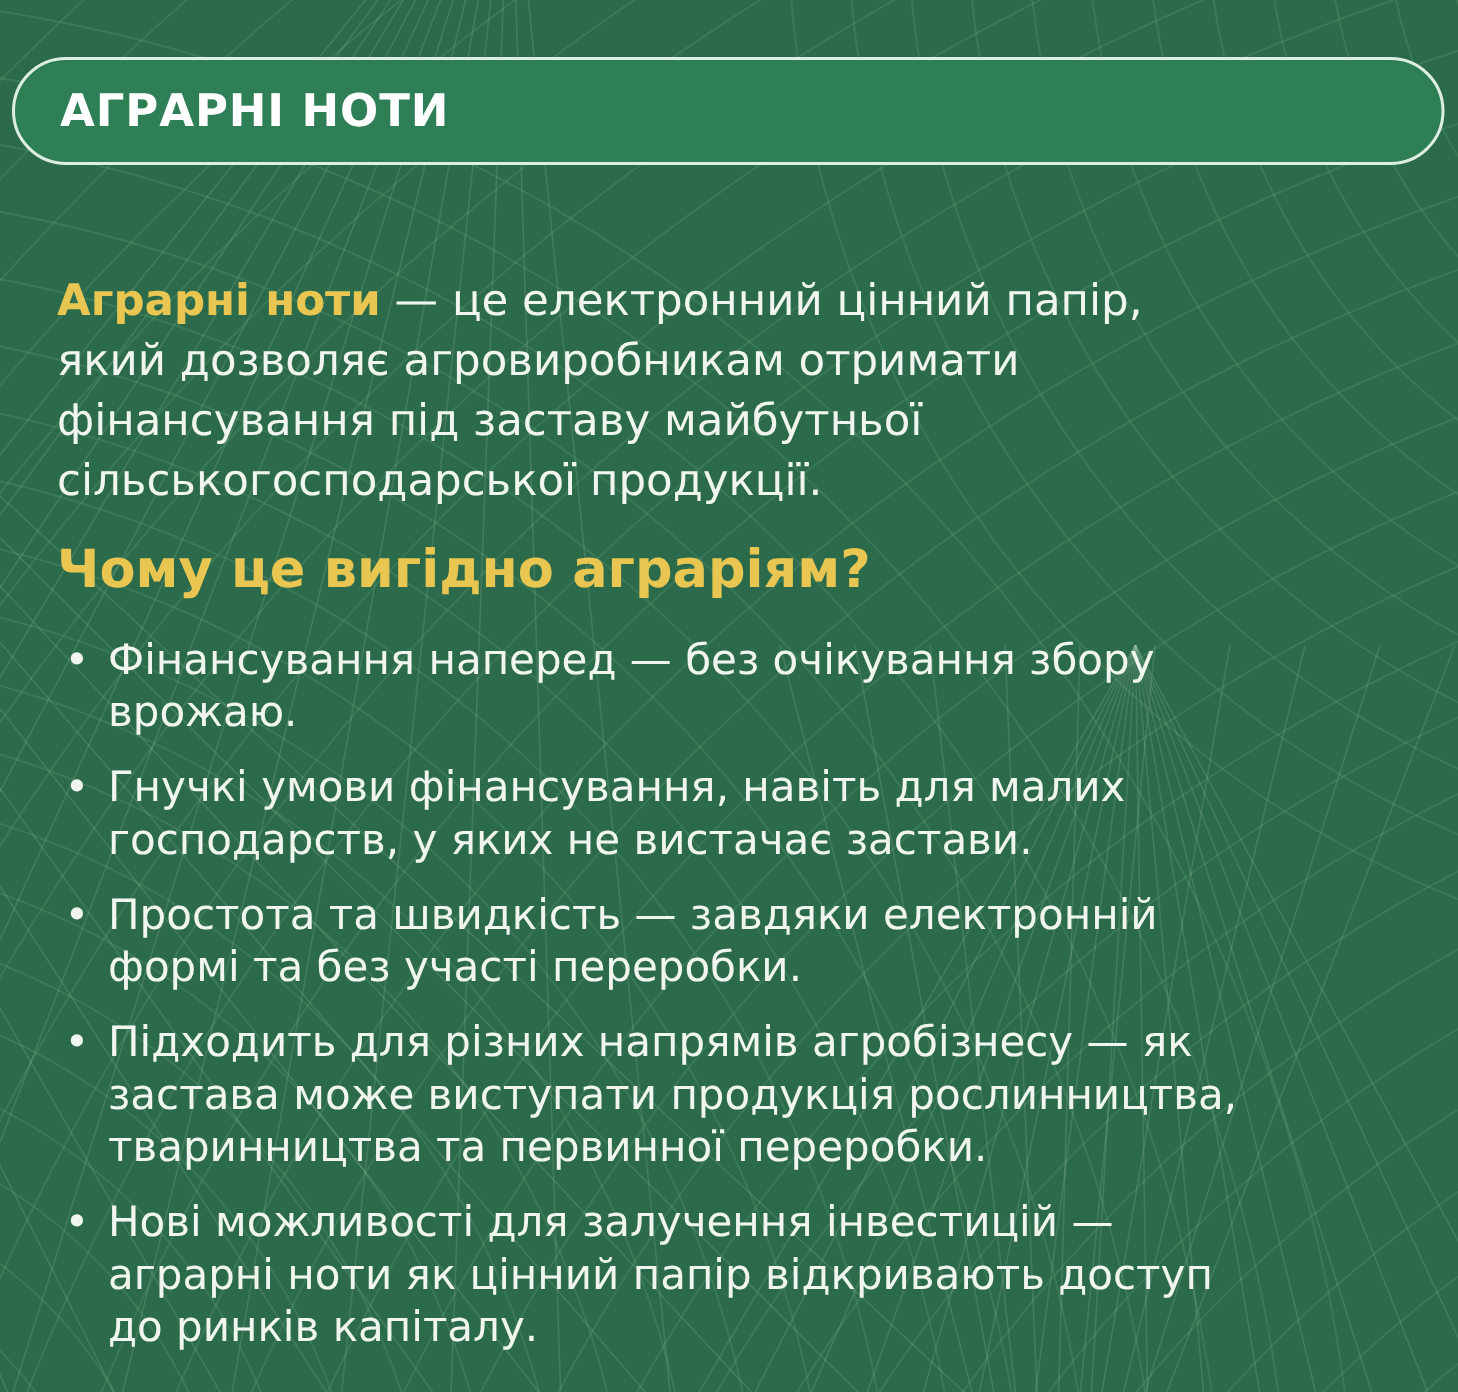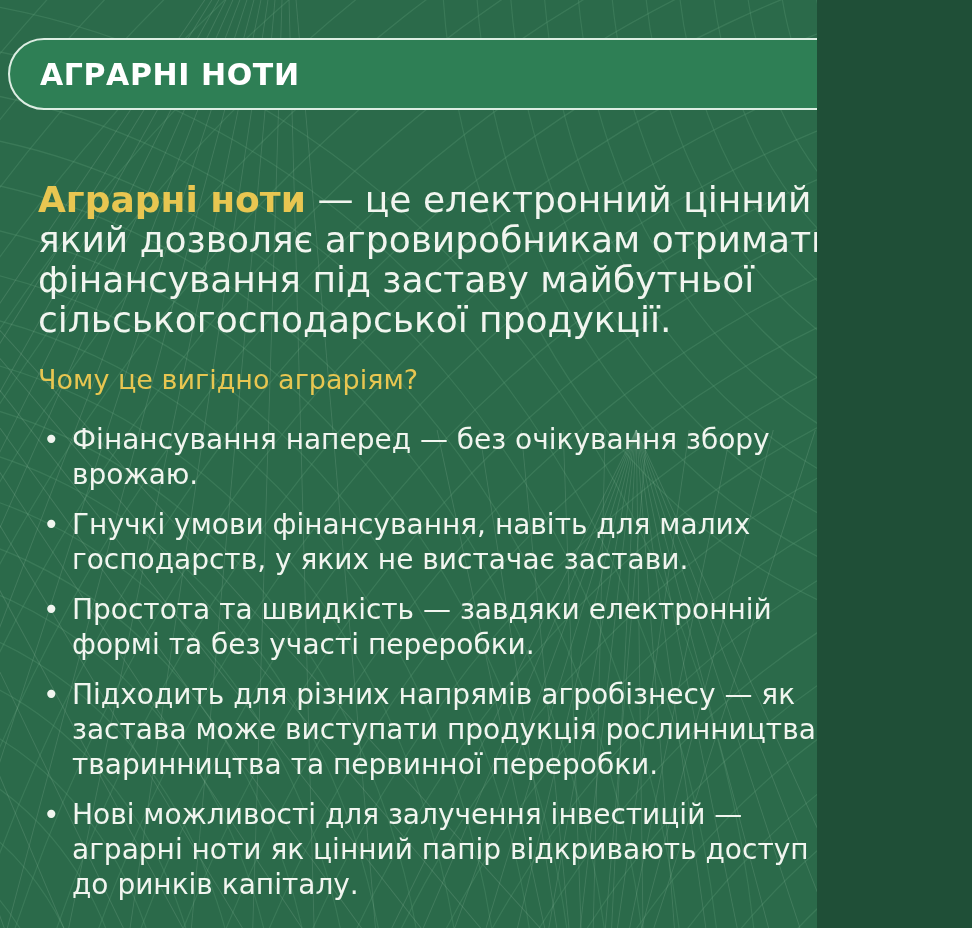--- a/index.html
+++ b/index.html
@@ -8,21 +8,21 @@
     --panel-border:#ddeee3;
     --accent:#e8c651;
     --text:#f1f5ef;
     --title-text:#ffffff;
     --pattern-line:#5c9a78;
     --mesh-line:#aacfb9;
   }
   html,body{margin:0;padding:0;background:#1f4f37;}
   .screen{
     position:relative;
-    width:817px;height:928px;
+    width:972px;height:928px;
     overflow:hidden;
     background:var(--background);
     font-family:"DejaVu Sans","Liberation Sans",sans-serif;
     color:var(--text);
   }
   svg.bg{position:absolute;inset:0;width:100%;height:100%;display:block;}
   .arc{fill:none;stroke:var(--pattern-line);stroke-opacity:.30;stroke-width:1.4;}
   .mesh{fill:none;stroke:var(--mesh-line);stroke-opacity:.18;stroke-width:1.1;}
 
   .title-bar{
@@ -40,27 +40,27 @@
     font-size:30px;font-weight:700;letter-spacing:.6px;
     color:var(--title-text);
   }
 
   .content{
     position:absolute;left:38px;top:180px;width:914px;
     z-index:2;
   }
   .intro{
     margin:0;
-    font-size:36px;line-height:40px;font-weight:500;
+    font-size:29px;line-height:40px;font-weight:500;
     white-space:pre-line;
   }
   .hl{color:var(--accent);font-weight:600;}
   .q{
     margin:20px 0 0 0;
-    font-size:27px;line-height:40px;font-weight:400;
+    font-size:35px;line-height:40px;font-weight:700;
     color:var(--accent);
   }
   ul.bullets{
     margin:22px 0 0 0;padding:0;list-style:none;
   }
   ul.bullets li{
     display:flex;align-items:flex-start;
     font-size:28px;line-height:35px;font-weight:500;
     margin:0 0 15px 0;
   }

